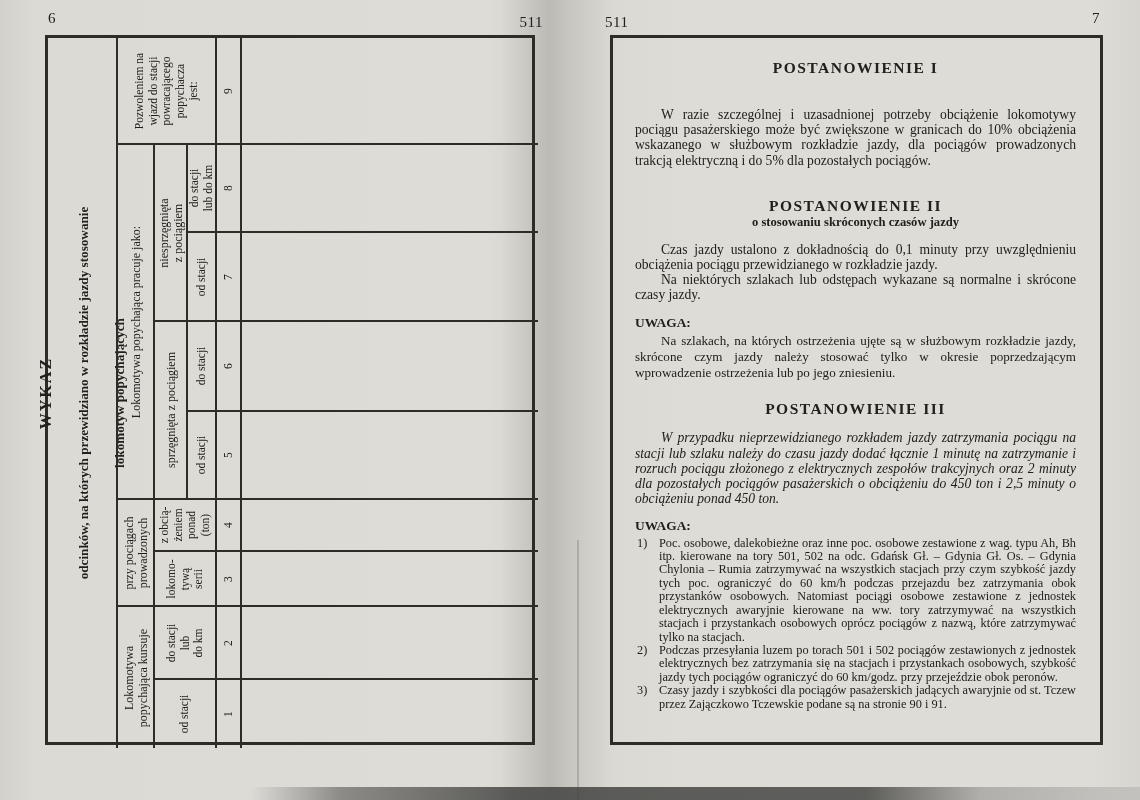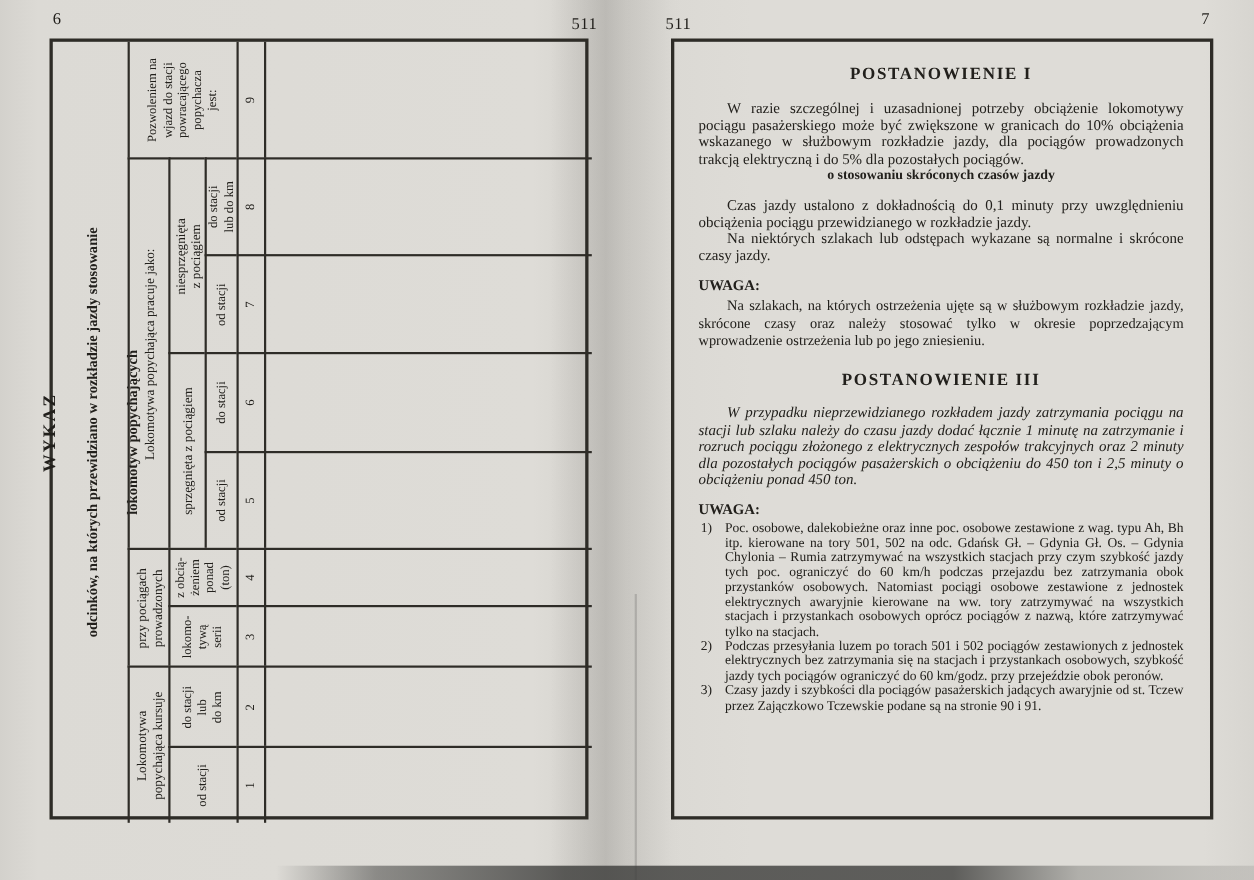--- a/index.html
+++ b/index.html
@@ -173,27 +173,28 @@
       <div class="rot capsm" style="width:64px;">od stacji</div>
     </div>
     <div class="cell bl bt" style="left:167px;top:640px;width:25px;height:70px;">
       <div class="rot num" style="width:64px;">1</div>
     </div>
     <div class="cell bl bt" style="left:192px;top:640px;width:298px;height:70px;"></div>
   </div>
 
   <div id="rbox">
     <div class="h" style="margin-top:10px;">POSTANOWIENIE I</div>
-    <p style="margin-top:14px;">W razie szczególnej i uzasadnionej potrzeby obciążenie lokomotywy pociągu pasażerskiego może być zwiększone w granicach do 10% obciążenia wskazanego w służbowym rozkładzie jazdy, dla pociągów prowadzonych trakcją elektryczną i do 5% dla pozostałych pociągów.</p>
-
+    <p style="margin-top:30px;">W razie szczególnej i uzasadnionej potrzeby obciążenie lokomotywy pociągu pasażerskiego może być zwiększone w granicach do 10% obciążenia wskazanego w służbowym rozkładzie jazdy, dla pociągów prowadzonych trakcją elektryczną i do 5% dla pozostałych pociągów.</p>
+
+    <div class="h" style="margin-top:28px;">POSTANOWIENIE II</div>
     <div class="sub">o stosowaniu skróconych czasów jazdy</div>
     <p style="margin-top:13px;">Czas jazdy ustalono z dokładnością do 0,1 minuty przy uwzględnieniu obciążenia pociągu przewidzianego w rozkładzie jazdy.</p>
     <p>Na niektórych szlakach lub odstępach wykazane są normalne i skrócone czasy jazdy.</p>
     <p class="uwaga">UWAGA:</p>
-    <p class="note">Na szlakach, na których ostrzeżenia ujęte są w służbowym rozkładzie jazdy, skrócone czasy oraz należy stosować tylko w okresie poprzedzającym wprowadzenie ostrzeżenia lub po jego zniesieniu.</p>
+    <p class="note">Na szlakach, na których ostrzeżenia ujęte są w służbowym rozkładzie jazdy, skrócone czym jazdy należy stosować tylko w okresie poprzedzającym wprowadzenie ostrzeżenia lub po jego zniesieniu.</p>
 
     <div class="h" style="margin-top:18px;">POSTANOWIENIE III</div>
     <p style="margin-top:12px;font-style:italic;">W przypadku nieprzewidzianego rozkładem jazdy zatrzymania pociągu na stacji lub szlaku należy do czasu jazdy dodać łącznie 1 minutę na zatrzymanie i rozruch pociągu złożonego z elektrycznych zespołów trakcyjnych oraz 2 minuty dla pozostałych pociągów pasażerskich o obciążeniu do 450 ton i 2,5 minuty o obciążeniu ponad 450 ton.</p>
     <p class="uwaga">UWAGA:</p>
 
     <div class="olist">
       <div class="oitem">
         <span class="onum">1)</span>
         <span>Poc. osobowe, dalekobieżne oraz inne poc. osobowe zestawione z wag. typu Ah, Bh itp. kierowane na tory 501, 502 na odc. Gdańsk Gł. – Gdynia Gł. Os. – Gdynia Chylonia – Rumia zatrzymywać na wszystkich stacjach przy czym szybkość jazdy tych poc. ograniczyć do 60 km/h podczas przejazdu bez zatrzymania obok przystanków osobowych. Natomiast pociągi osobowe zestawione z jednostek elektrycznych awaryjnie kierowane na ww. tory zatrzymywać na wszystkich stacjach i przystankach osobowych oprócz pociągów z nazwą, które zatrzymywać tylko na stacjach.</span>
       </div>

